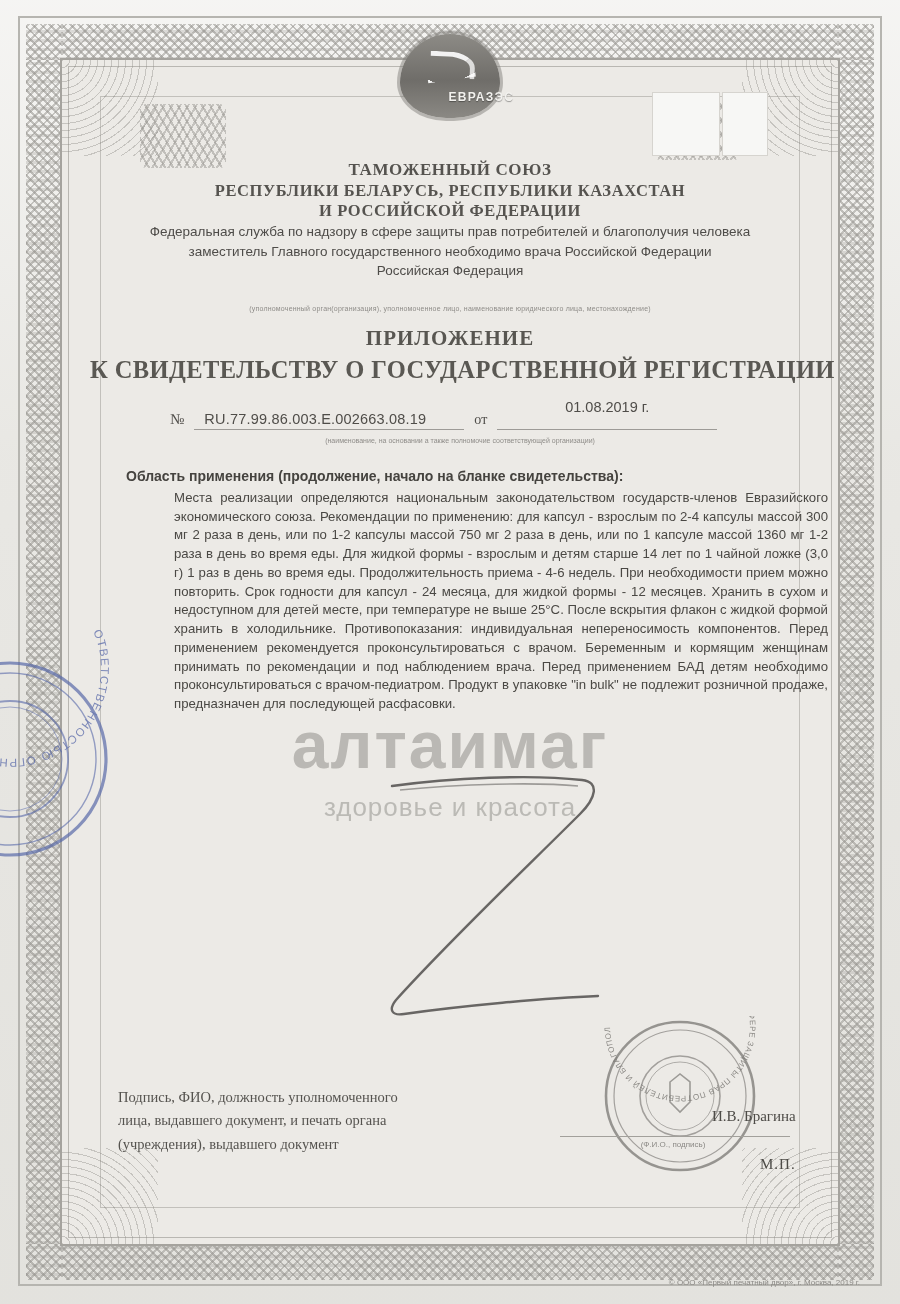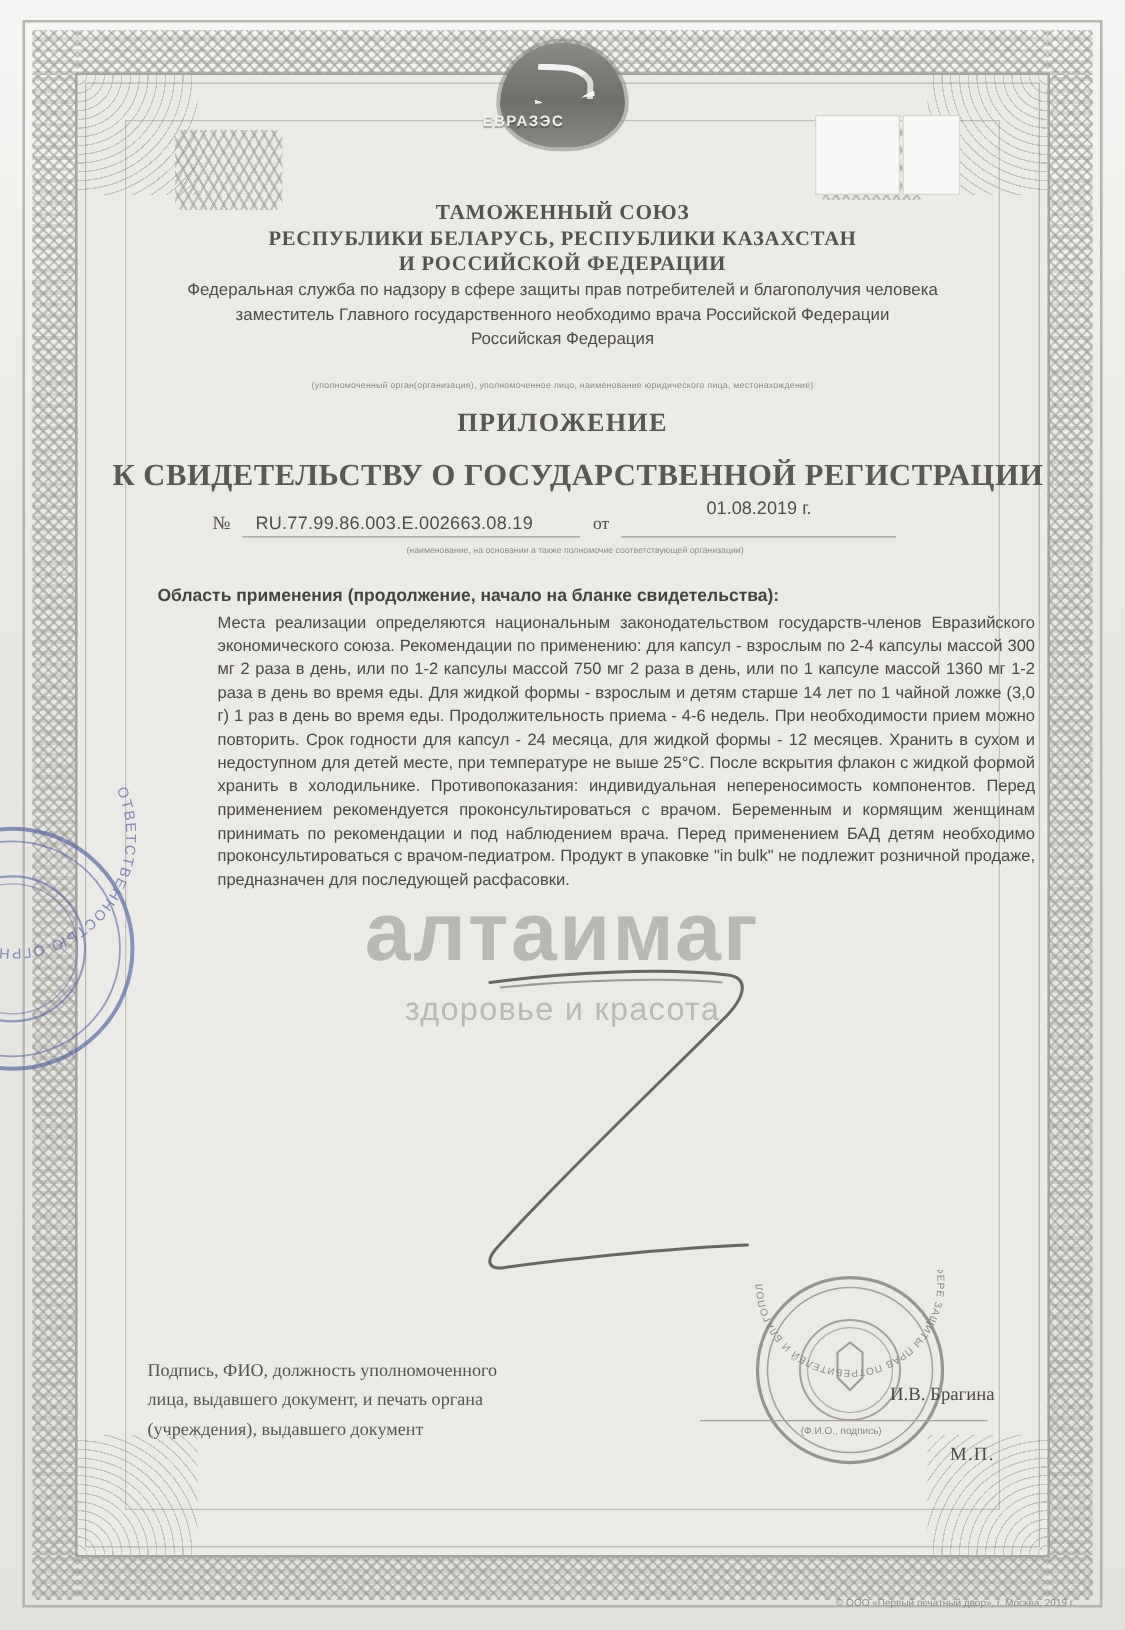--- a/index.html
+++ b/index.html
@@ -103,21 +103,21 @@
     border: 1px solid #d6d4cf;
   }
   #sec-box-1 { left: 652px; top: 92px;  width: 66px; height: 62px; }
   #sec-box-2 { left: 722px; top: 92px;  width: 44px; height: 62px; }
 
   
   #emblem {
     position: absolute;
     left: 386px; top: 28px;
     width: 128px; height: 98px;
-    text-align: left;
+    text-align: right;
   }
   #emblem-disc {
     position: absolute;
     left: 14px; top: 6px;
     width: 100px; height: 84px;
     border-radius: 50% 50% 46% 46% / 58% 58% 42% 42%;
     background: linear-gradient(180deg, #8d8b86 0%, #6f6d69 55%, #8b8984 100%);
     box-shadow: 0 0 0 3px rgba(120,118,113,0.45);
   }
   #emblem-swoosh {
@@ -190,21 +190,20 @@
     color: #585651;
   }
   #title-certificate {
     left: 90px; right: 90px; top: 356px;
     font-family: "Liberation Serif", serif;
     font-weight: bold;
     font-size: 24.5px;
     letter-spacing: .4px;
     color: #5a5853;
     white-space: nowrap;
-    margin-top: 11px;
   }
 
   
   #reg-line {
     left: 170px; top: 400px;
     width: 580px;
     height: 30px;
     display: flex;
     align-items: flex-end;
     gap: 10px;

